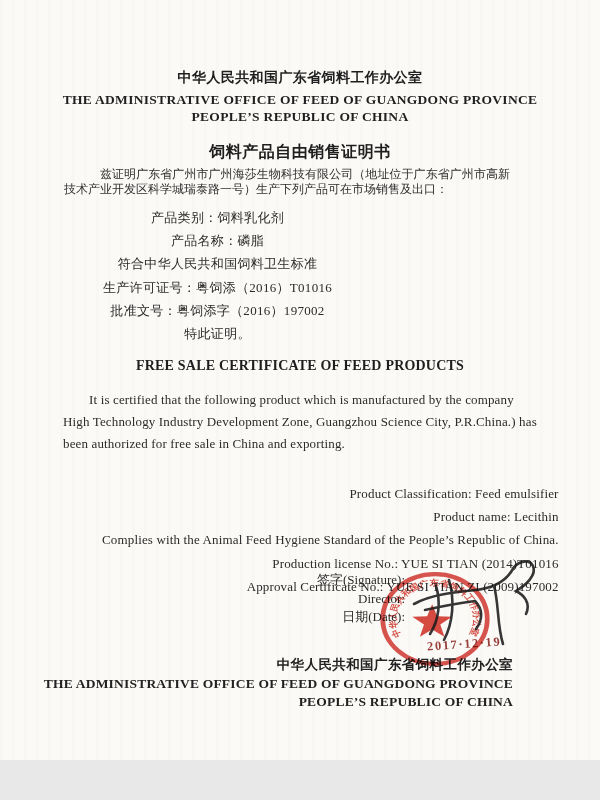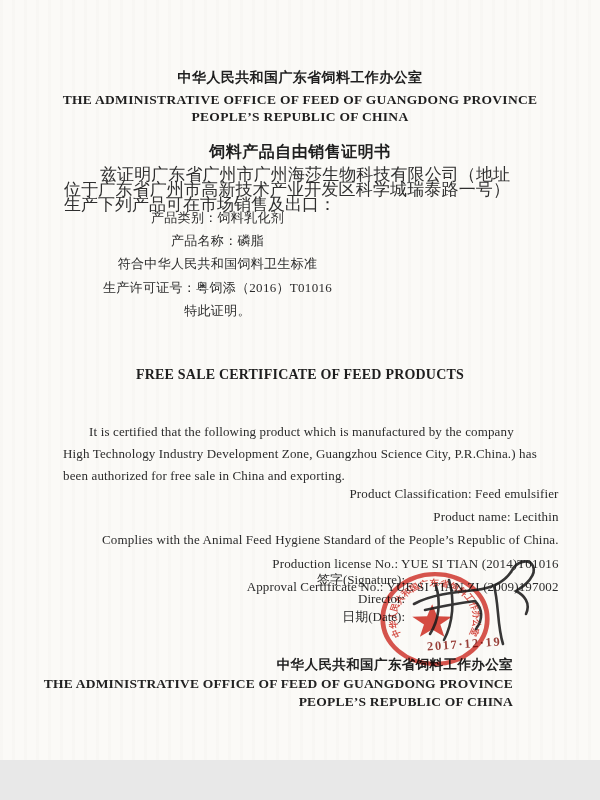--- a/index.html
+++ b/index.html
@@ -25,29 +25,29 @@
 
   .hdr-zh{top:69px;font-size:14px;font-weight:bold;letter-spacing:0.4px;color:#1f1f1f;}
   .hdr-en{font-size:13.5px;font-weight:bold;letter-spacing:0.3px;color:#1f1f1f;}
   .hdr-en1{top:92px;}
   .hdr-en2{top:109px;}
 
   .cert-title-zh{top:142px;font-size:16px;font-weight:bold;letter-spacing:0.5px;color:#1e1e1e;}
 
   .zh-intro{
     top:167px;left:64px;width:446px;
-    font-size:17px;line-height:15px;
+    font-size:12px;line-height:15px;
     text-indent:36px;text-align:justify;color:#2e2e2e;
   }
   .zh-items{top:206px;left:103px;font-size:13px;line-height:23.2px;color:#2b2b2b;text-align:center;}
   .zh-items .line{letter-spacing:0.3px;}
 
-  .cert-title-en{top:367px;font-size:14px;font-weight:bold;letter-spacing:0.2px;color:#1e1e1e;}
+  .cert-title-en{top:358px;font-size:14px;font-weight:bold;letter-spacing:0.2px;color:#1e1e1e;}
 
-  .en-intro{top:392px;left:63px;font-size:13px;color:#2b2b2b;margin-top:32px;}
+  .en-intro{top:392px;left:63px;font-size:13px;color:#2b2b2b;}
   .en-intro .line{height:22px;white-space:nowrap;letter-spacing:0.15px;}
   .en-intro .line.first{text-indent:26px;}
 
   .en-items{top:482px;left:102px;font-size:13px;line-height:23.2px;color:#2b2b2b;text-align:right;}
   .en-items .line{white-space:nowrap;letter-spacing:0.15px;}
 
   .sig-block{top:571px;right:195px;text-align:right;font-size:13px;line-height:18.6px;color:#2b2b2b;}
 
   .footer-zh{top:656px;right:87px;text-align:right;font-size:13.5px;font-weight:bold;letter-spacing:0.4px;color:#222;}
   .footer-en{right:87px;text-align:right;font-size:13.5px;font-weight:bold;letter-spacing:0.2px;color:#222;}
@@ -77,20 +77,21 @@
 
   <div class="abs ctr cert-title-zh">饲料产品自由销售证明书</div>
 
   <div class="abs zh-intro">兹证明广东省广州市广州海莎生物科技有限公司（地址位于广东省广州市高新技术产业开发区科学城瑞泰路一号）生产下列产品可在市场销售及出口：</div>
 
   <div class="abs zh-items">
     <div class="line">产品类别：饲料乳化剂</div>
     <div class="line">产品名称：磷脂</div>
     <div class="line">符合中华人民共和国饲料卫生标准</div>
     <div class="line">生产许可证号：粤饲添（2016）T01016</div>
+    <div class="line">批准文号：粤饲添字（2016）197002</div>
     <div class="line">特此证明。</div>
   </div>
 
   <div class="abs ctr cert-title-en">FREE SALE CERTIFICATE OF FEED PRODUCTS</div>
 
   <div class="abs en-intro">
     <div class="line first">It is certified that the following product which is manufactured by the company</div>
     <div class="line">High Technology Industry Development Zone, Guangzhou Science City, P.R.China.) has</div>
     <div class="line">been authorized for free sale in China and exporting.</div>
   </div>

